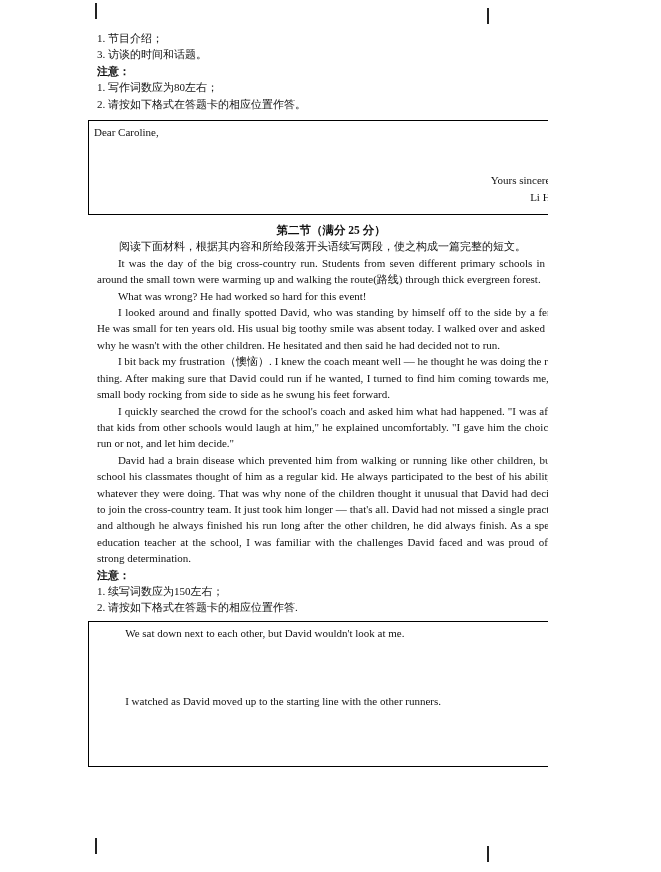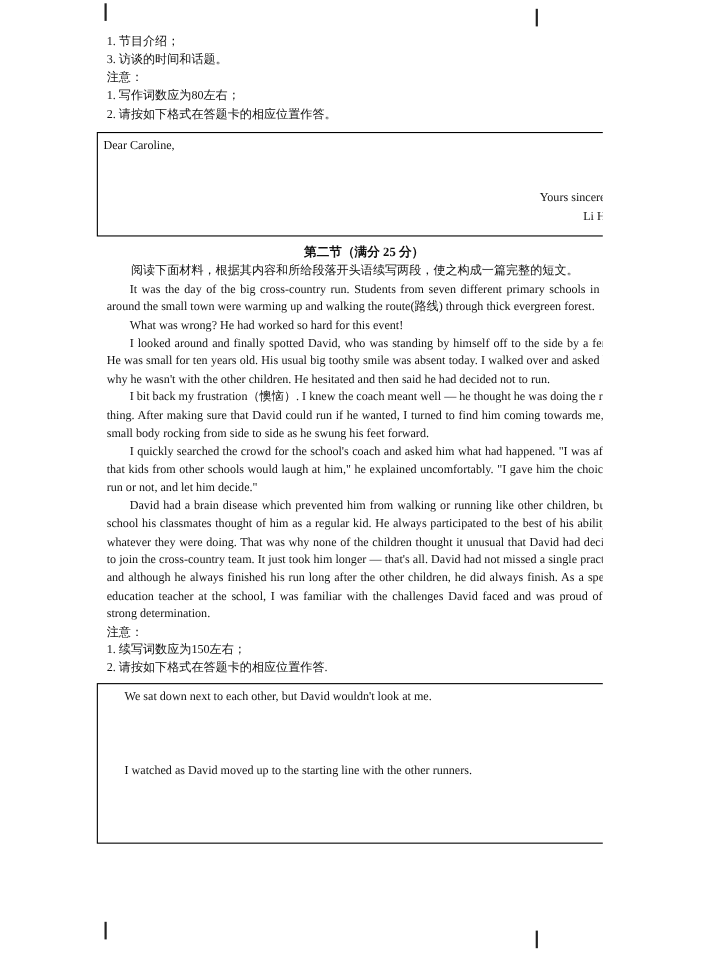--- a/index.html
+++ b/index.html
@@ -23,31 +23,31 @@
 
   .content {
     position: absolute;
     left: 97px;
     top: 30px;
     width: 468px;
     font-size: 11px;
     line-height: 16.4px;
   }
   .line { white-space: nowrap; }
-  .bold { font-weight: normal; }
+  .bold { font-weight: bold; }
 
   .answer-box {
     box-sizing: border-box;
     margin-left: -9px;
     width: 482px;
     border: 1.6px solid #000;
     padding: 3px 8px 4px 5px;
   }
   .answer-box.first { margin-top: 8px; height: 95px; }
-  .answer-box.second { margin-top: 5px; height: 146px; padding-left: 0; }
+  .answer-box.second { margin-top: 5px; height: 146px; padding-left: 12px; }
 
   .box-spacer-sm { height: 26px; }
   .box-spacer-md { height: 32px; }
 
   .right-align { text-align: right; }
 
   .section-heading {
     margin-top: 7px;
     font-weight: bold;
     font-size: 11.5px;

